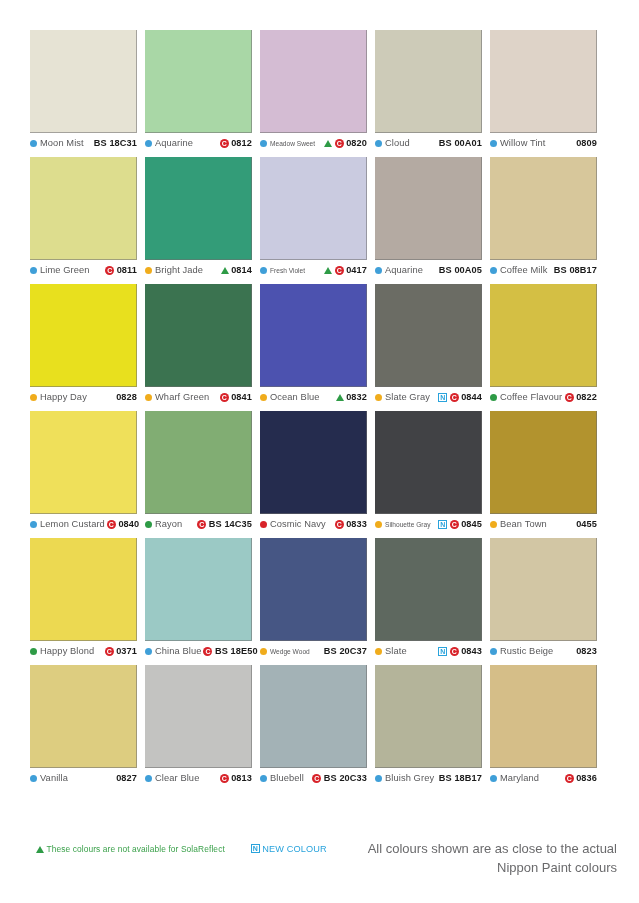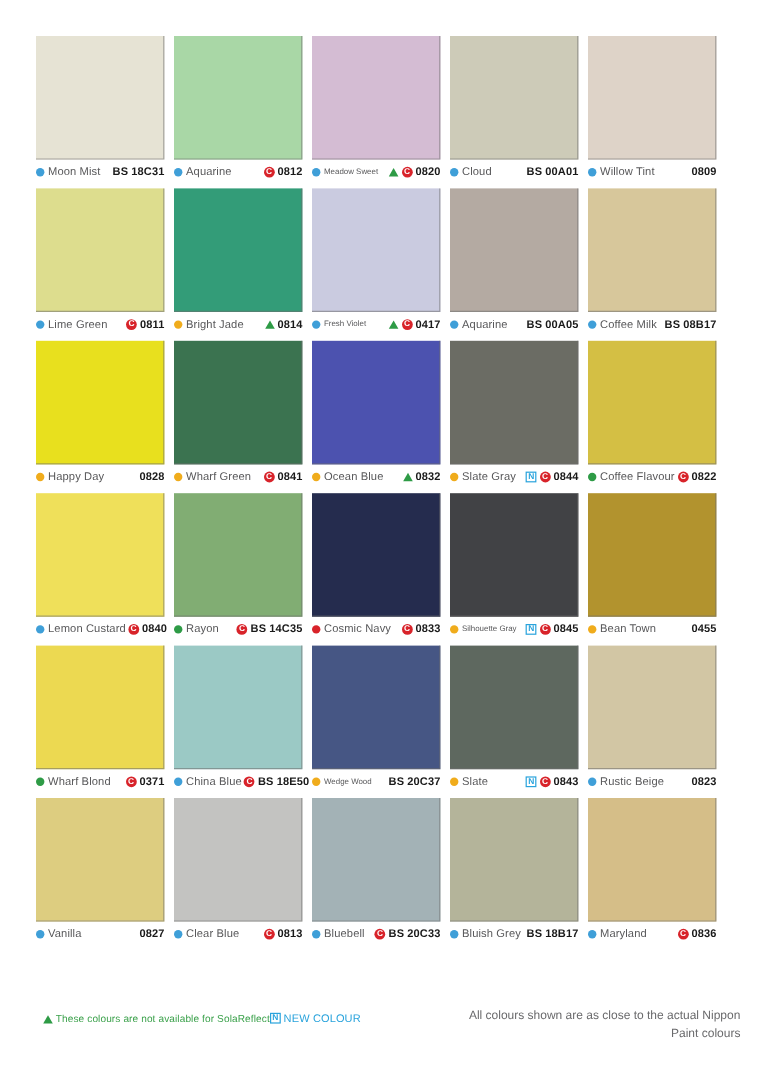--- a/index.html
+++ b/index.html
@@ -110,32 +110,33 @@
     margin-left: 36px;
   }
   .legend-sola {
     font-size: 8.4px;
     color: #3ba14b;
     letter-spacing: .1px;
   }
   .legend-new-wrap {
     display: flex;
     align-items: flex-start;
+    margin-left: 26px;
   }
   .legend-new {
     font-size: 9.2px;
     color: #29a3dc;
     letter-spacing: .1px;
   }
   .legend-right {
     position: absolute;
     right: 22px; top: -4px;
     width: 250px;
     text-align: right;
-    font-size: 10px;
+    font-size: 13px;
     line-height: 1.45;
     color: #6a6a6c;
   }
 </style>
 </head>
 <body>
 
 <div id="page">
   <div class="grid">
       <div class="row">
@@ -323,21 +324,21 @@
         <div class="swatch-line">
           <div class="swatch" style="background: rgb(236, 217, 81);"></div>
           <div class="swatch" style="background: rgb(155, 201, 197);"></div>
           <div class="swatch" style="background: rgb(70, 86, 132);"></div>
           <div class="swatch" style="background: rgb(94, 104, 95);"></div>
           <div class="swatch" style="background: rgb(210, 198, 164);"></div>
         </div>
         <div class="label-line">
           <div class="cell">
             <span class="dot" style="background: rgb(46, 155, 70);"></span>
-            <span class="cname">Wharf Blond</span>
+            <span class="cname">Happy Blond</span>
             <span class="spacer"></span>
             <span class="cmark">C</span>
             <span class="code">0371</span>
           </div>
           <div class="cell">
             <span class="dot" style="background: rgb(63, 159, 216);"></span>
             <span class="cname">China Blue</span>
             <span class="spacer"></span>
             <span class="cmark">C</span>
             <span class="code">BS 18E50</span>

